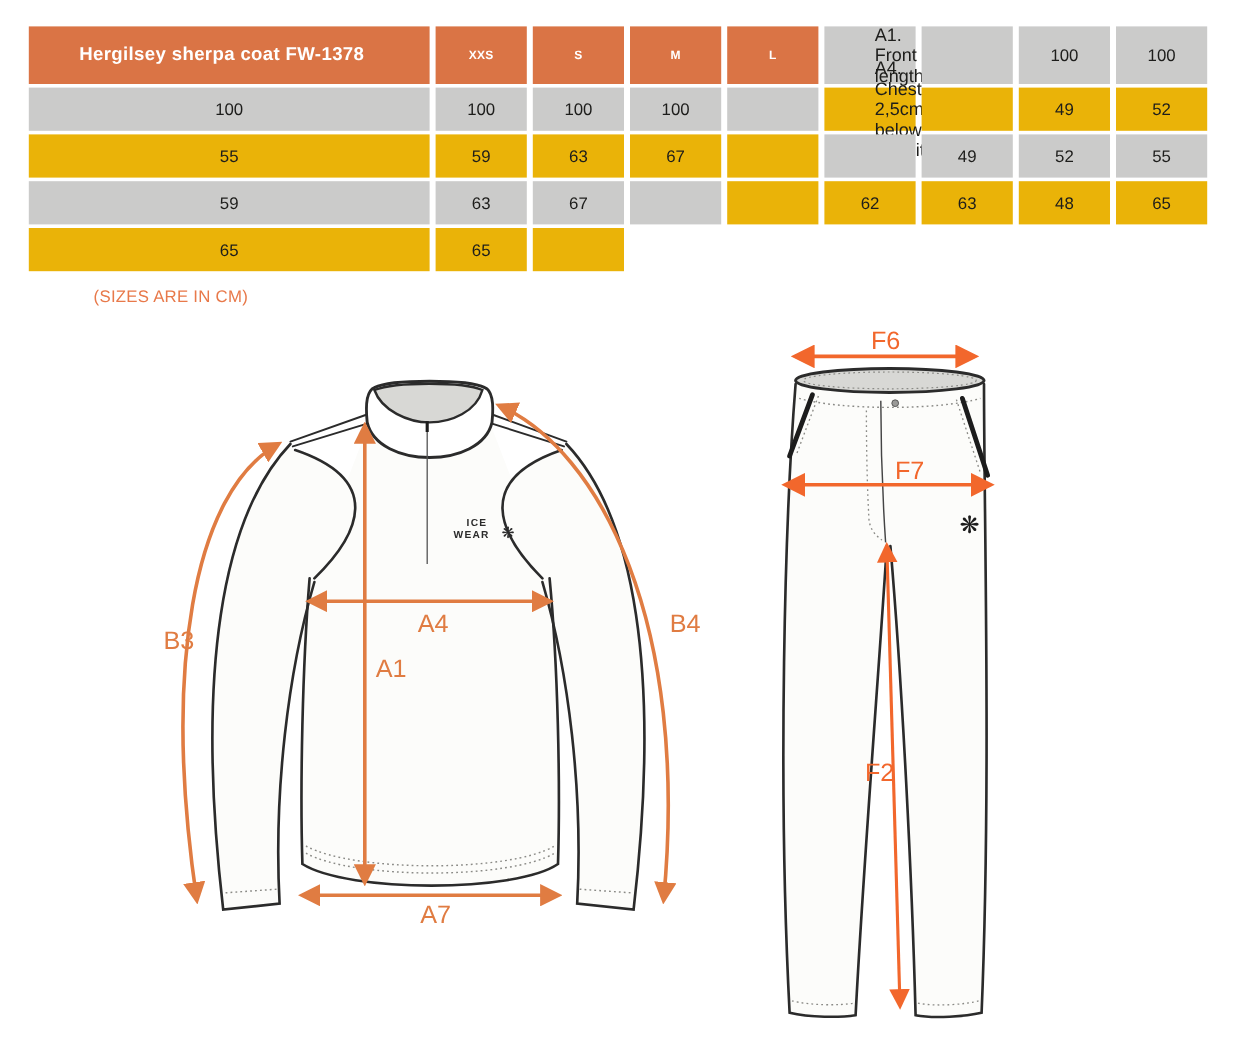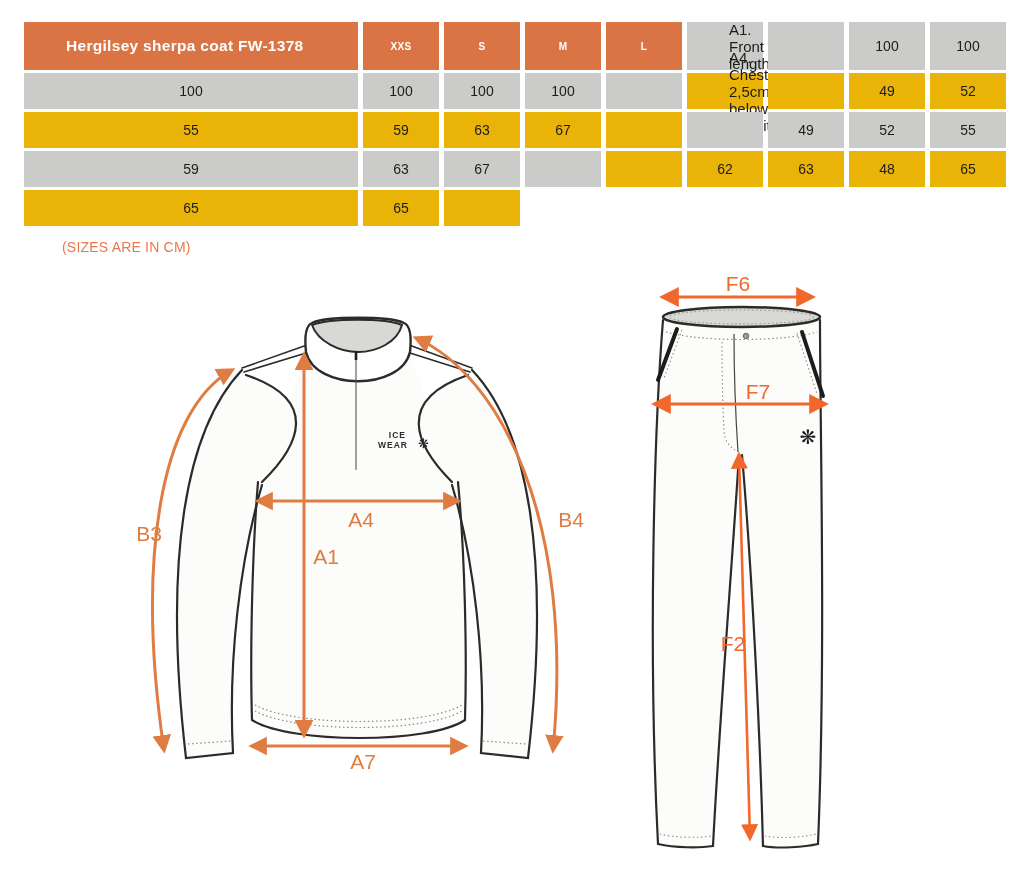--- a/index.html
+++ b/index.html
@@ -12,21 +12,21 @@
     grid-template-rows:48px repeat(4,36px);
     gap:3px 5px;}
   .cell{display:flex;align-items:center;justify-content:center;}
   .th{background:#DA7445;color:#ffffff;font-weight:bold;font-size:10px;letter-spacing:.3px;}
   .th.title{justify-content:flex-start;padding-left:42px;font-size:15.5px;}
   .td{color:#1d1d1b;font-size:14px;}
   .td.lbl{justify-content:flex-start;padding-left:42px;font-size:15px;}
   .rowA{background:#CBCBCA;}
   .rowB{background:#eab308;}
 
-  .cm-note{position:absolute;left:62px;top:239px;color:#E8794A;font-size:14px;
+  .cm-note{position:absolute;left:78px;top:239px;color:#E8794A;font-size:14px;
     letter-spacing:.2px;font-weight:400;}
 
   svg{position:absolute;overflow:visible;}
   .jacket-svg{left:130px;top:295px;width:500px;height:505px;}
   .pants-svg{left:630px;top:272px;width:270px;height:608px;}
 
   .meas-label{font-family:"Liberation Sans", sans-serif;font-size:21px;}
   .jl{fill:#E07C42;}
   .pl{fill:#F2672C;}
   .logo-txt{font-family:"Liberation Sans", sans-serif;font-weight:bold;fill:#2b2b2b;}

